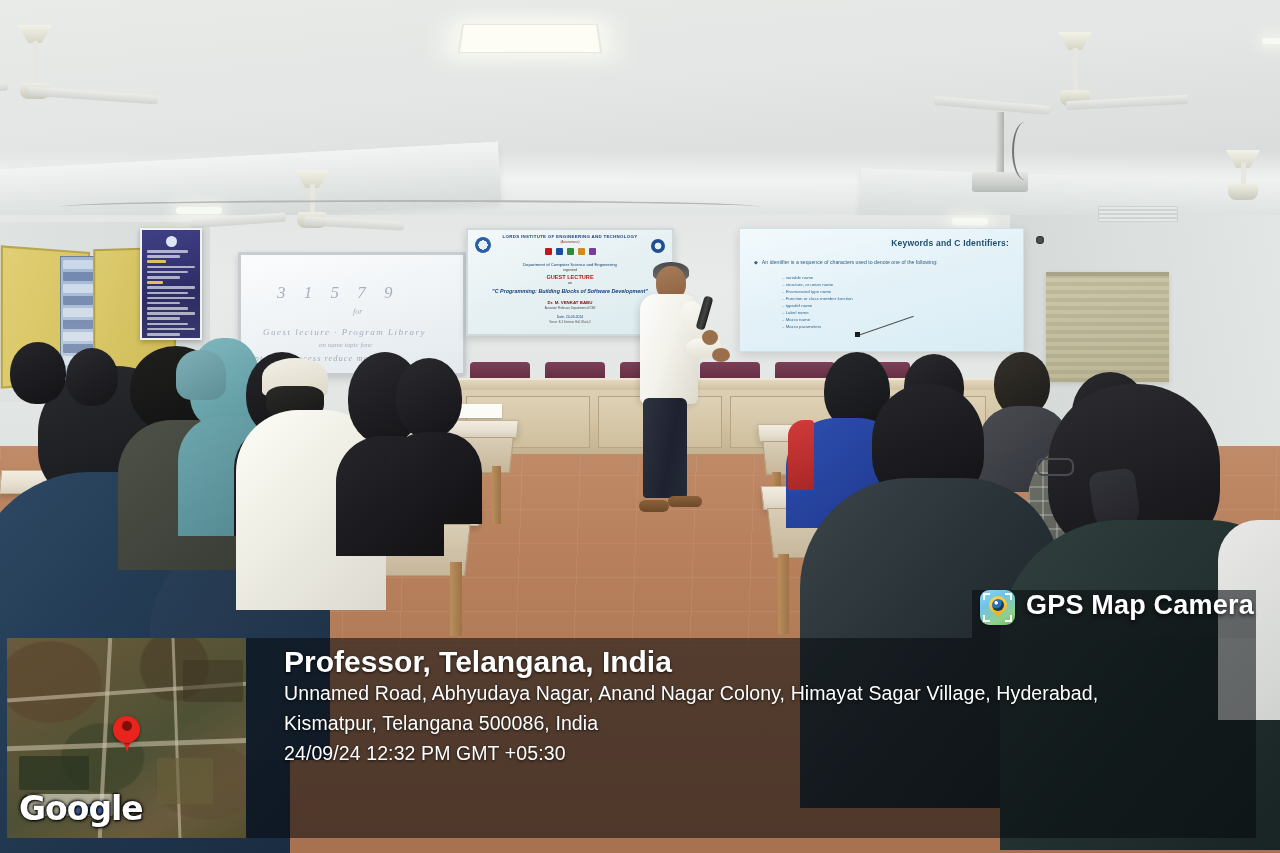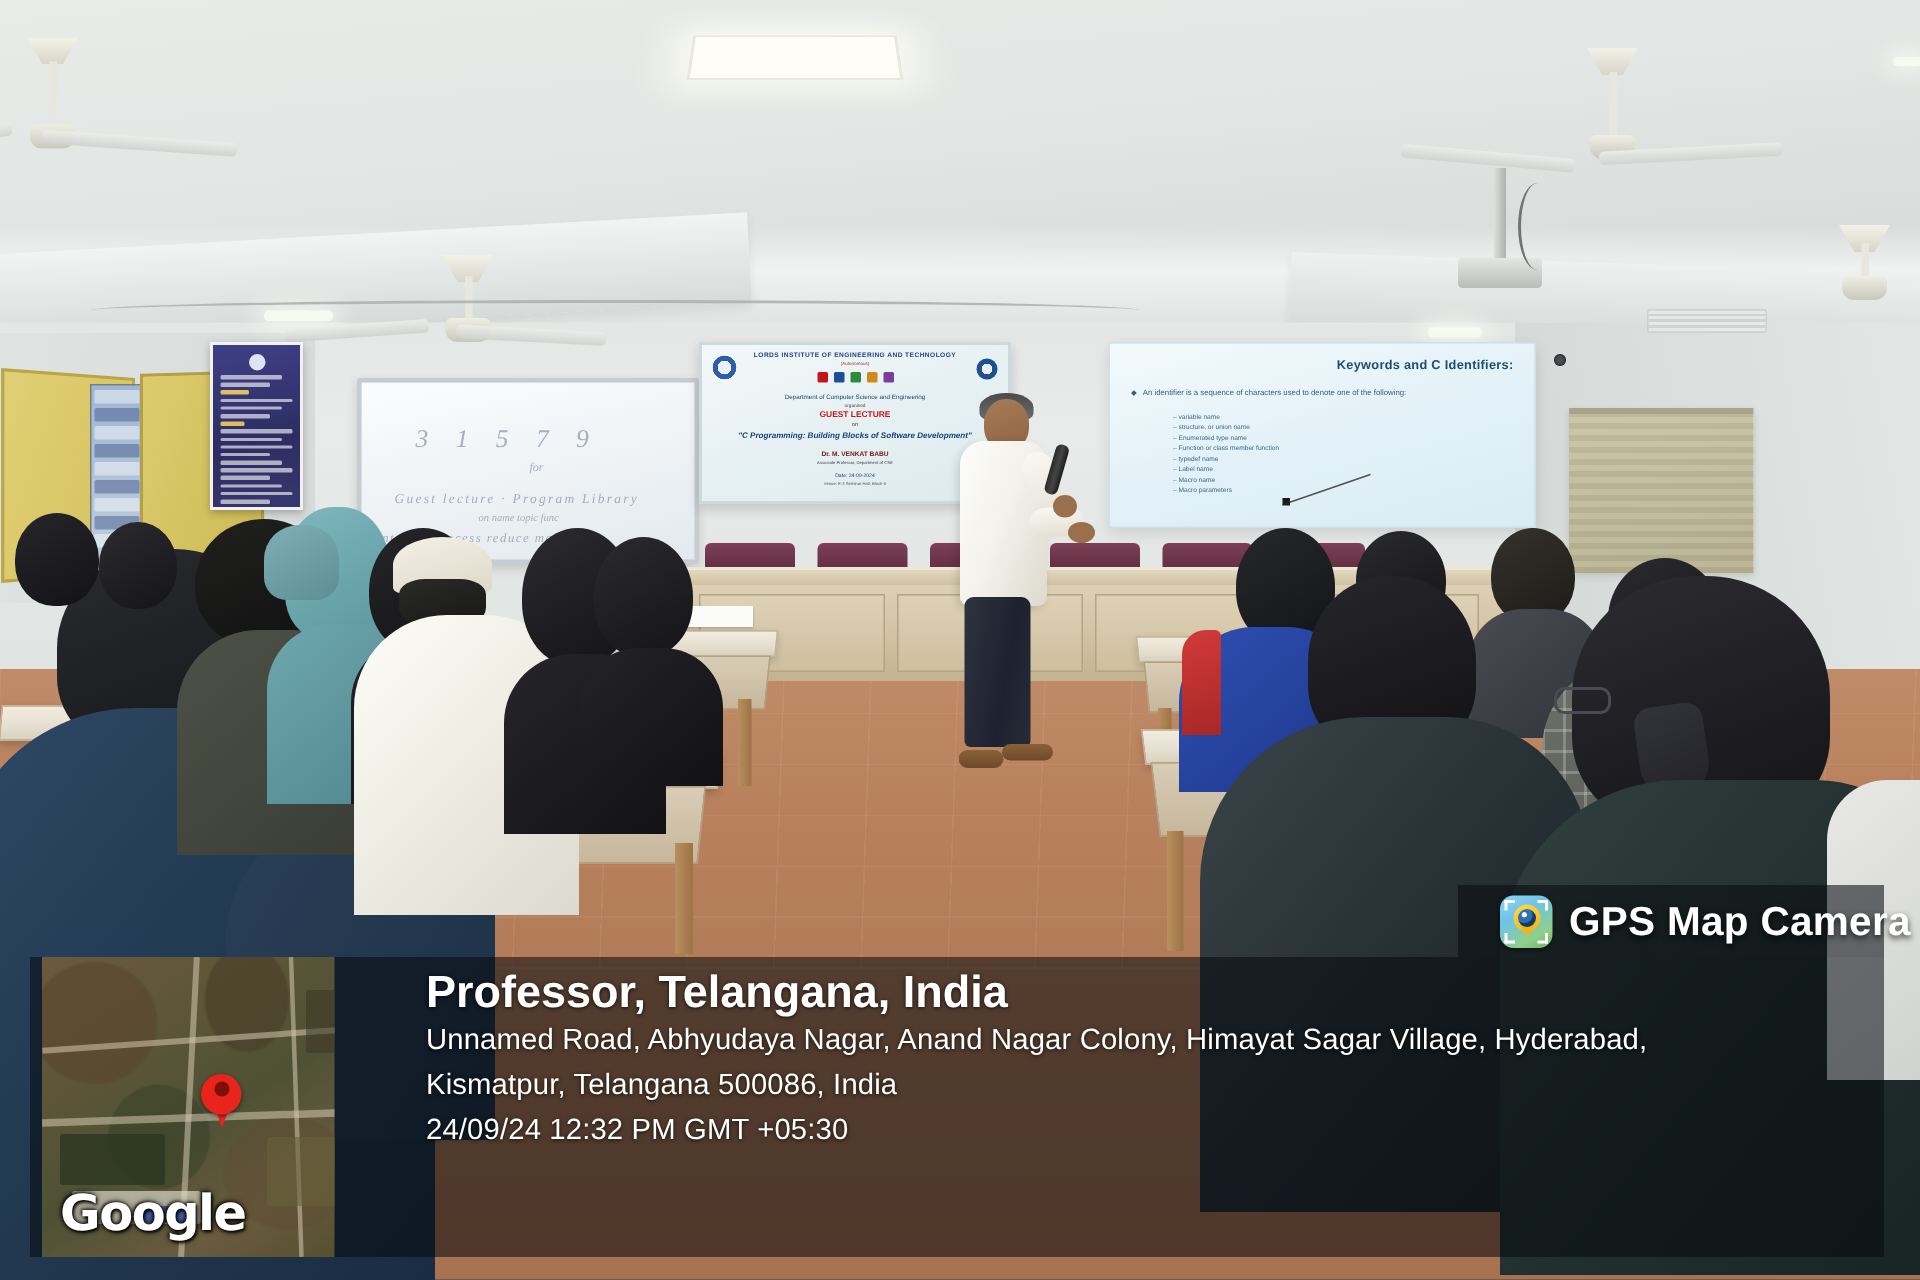--- a/index.html
+++ b/index.html
@@ -251,21 +251,21 @@
     transform:rotate(16deg); }
   .pr-pants { position:absolute; left:643px; top:398px; width:44px; height:100px;
     background:linear-gradient(100deg,#2e3340,#1e2230 60%,#262b38);
     border-radius:6px 6px 4px 4px; }
   .pr-sandal { position:absolute; background:linear-gradient(180deg,#8a6038,#6d4a2a); border-radius:7px; }
 
   
   .gps-badge {
     position:absolute; left:972px; top:590px; width:284px; height:48px;
     background:rgba(8,12,16,0.58);
-    display:flex; align-items:center; gap:11px; padding-left:28px;
+    display:flex; align-items:flex-start; gap:11px; padding-left:8px;
   }
   .gps-badge-icon {
     width:35px; height:35px; border-radius:9px;
     background:linear-gradient(150deg,#8fd6f2 0%,#6fc3e8 35%,#8fd08a 75%,#6fb463 100%);
     position:relative; flex:0 0 auto;
     box-shadow:0 1px 3px rgba(0,0,0,.4);
   }
   .gps-badge-icon .bracket { position:absolute; width:7px; height:7px; border:2px solid #fff; }
   .gps-badge-icon .bracket.tl { left:3px; top:3px; border-right:none; border-bottom:none; }
   .gps-badge-icon .bracket.tr { right:3px; top:3px; border-left:none; border-bottom:none; }
@@ -291,21 +291,21 @@
     color:#fff; font-size:27px; font-weight:bold; letter-spacing:.2px;
     text-shadow:0 2px 4px rgba(0,0,0,.7);
     white-space:nowrap;
   }
 
   .gps-panel {
     position:absolute; left:20px; top:638px; width:1236px; height:200px;
     background:rgba(6,10,13,0.55);
   }
   .gps-map {
-    position:absolute; left:28px; top:638px; width:195px; height:200px;
+    position:absolute; left:7px; top:638px; width:239px; height:200px;
     overflow:hidden;
     background:
       radial-gradient(ellipse at 18% 22%, rgba(90,70,45,.65) 0 18%, transparent 19%),
       radial-gradient(ellipse at 70% 14%, rgba(70,58,38,.55) 0 14%, transparent 15%),
       radial-gradient(ellipse at 40% 60%, rgba(58,66,40,.6) 0 20%, transparent 21%),
       radial-gradient(ellipse at 84% 72%, rgba(92,76,50,.5) 0 18%, transparent 19%),
       linear-gradient(148deg,#6b5a3d 0%,#5d5537 30%,#4e5135 55%,#6a5b3e 80%,#55502f 100%);
   }
   .gm-road { position:absolute; background:rgba(212,200,176,.55); }
   .gm-block { position:absolute; border-radius:2px; }

